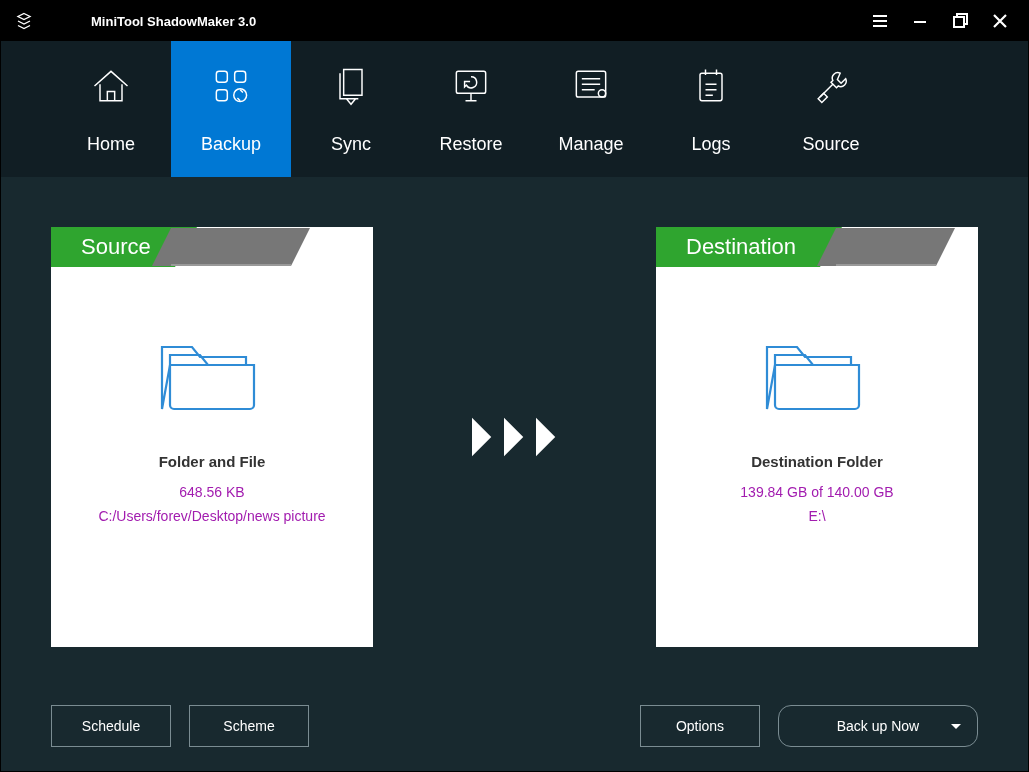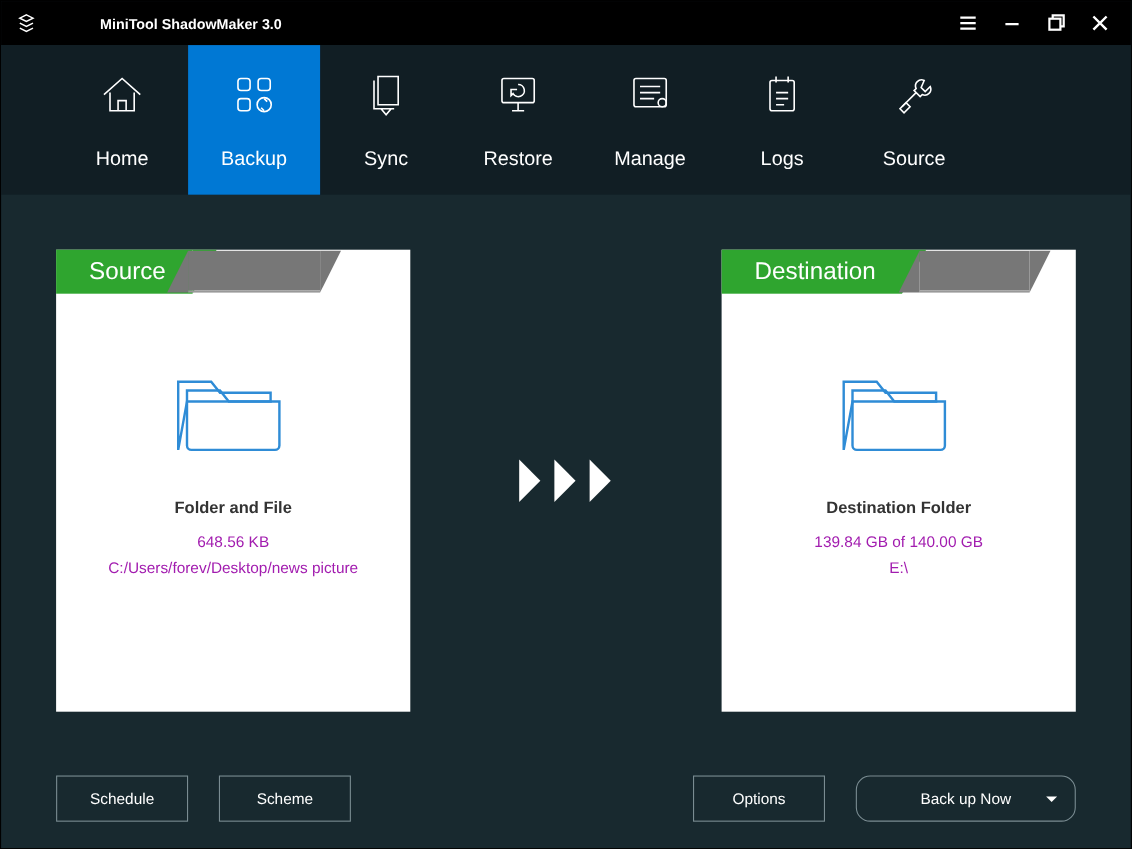--- a/index.html
+++ b/index.html
@@ -139,21 +139,21 @@
   }
   .folder-icon { width: 120px; height: 92px; stroke: #2f8cd6; fill: none; stroke-width: 2.2; margin-bottom: 26px; }
   .panel-title { font-weight: 700; font-size: 15px; margin-bottom: 6px; }
   .panel-line { font-size: 14px; color: #a21caf; }
 
   .arrows { display:flex; gap:4px; }
   .arrows svg { width: 28px; height: 44px; fill: #fff; }
 
   .footer {
     display: flex;
-    gap: 28px;
+    gap: 18px;
     margin-top: auto;
     padding-top: 44px;
   }
   .btn {
     border: 1px solid #7a8c92;
     color: #fff;
     height: 42px;
     display: flex;
     align-items: center;
     justify-content: center;

